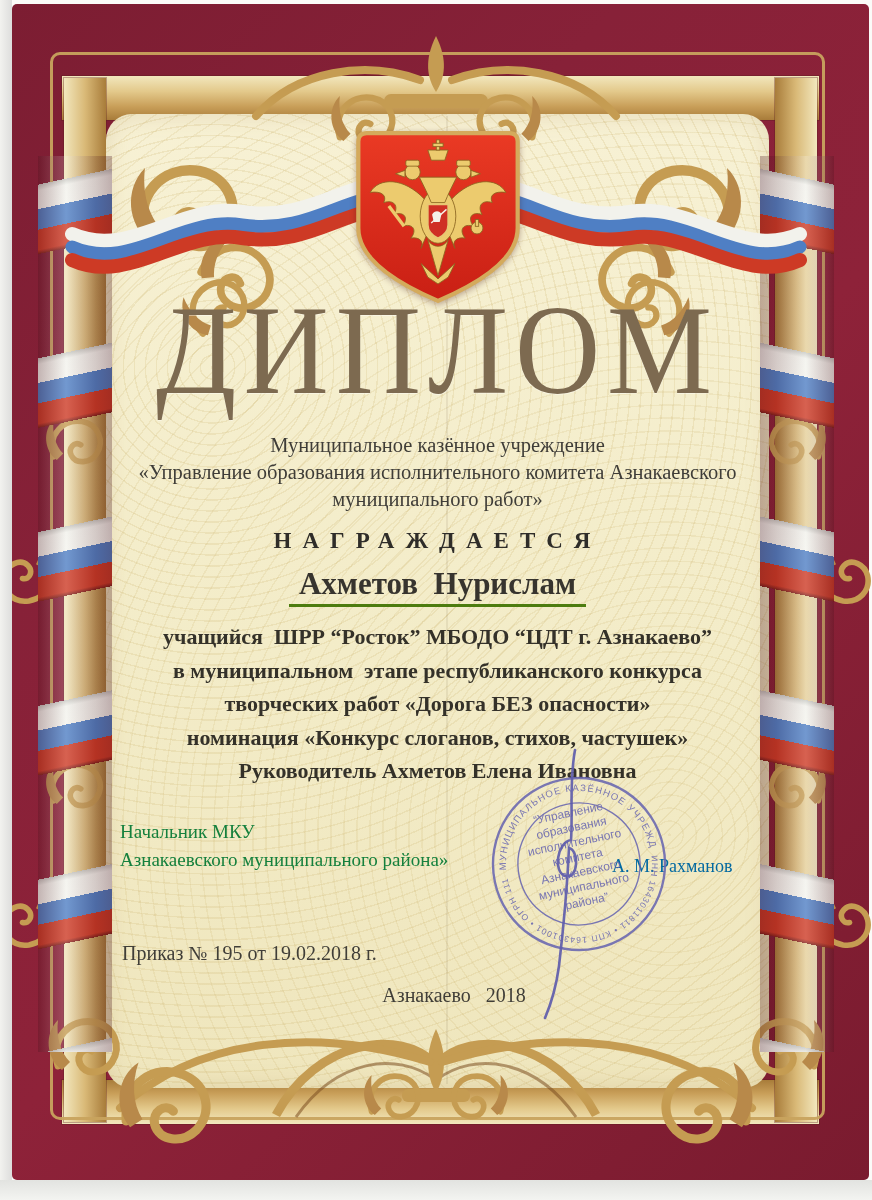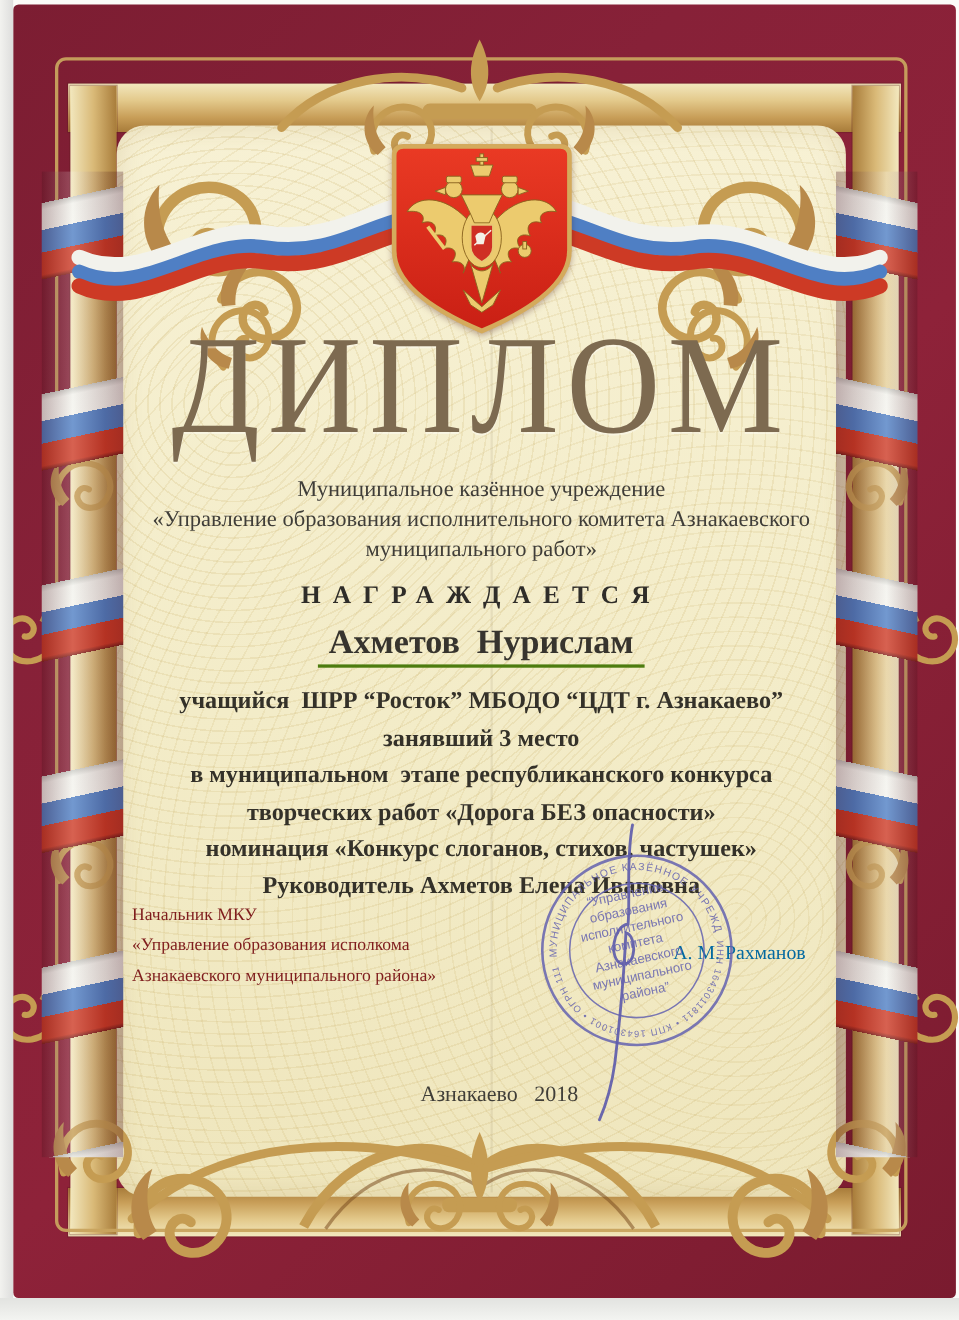--- a/index.html
+++ b/index.html
@@ -63,22 +63,22 @@
   .txt{position:absolute;left:106px;right:103px;text-align:center;color:#37342e;}
   .title{top:292px;font-size:118px;line-height:1;color:#7d6a50;letter-spacing:7px;
     transform:scaleY(1.08);font-weight:normal;text-shadow:0 1px 0 rgba(255,255,255,.4);}
   .issuer{top:432px;font-size:20.5px;line-height:27px;color:#3f3d38;}
   .award{top:528px;font-size:23px;font-weight:bold;letter-spacing:11px;color:#2f2d29;}
   .name-wrap{top:566px;}
   .name{display:inline-block;font-size:31px;font-weight:bold;white-space:pre;
     border-bottom:3px solid #4d7c0f;padding:0 10px 2px 10px;}
   .desc{top:620px;font-size:22px;font-weight:bold;line-height:33.5px;color:#343129;}
   .desc div{white-space:pre;}
-  .official{position:absolute;left:120px;top:818px;font-size:16px;line-height:28px;
-    color:#7f1d1d;text-align:left;}
+  .official{position:absolute;left:120px;top:818px;font-size:19px;line-height:28px;
+    color:#15803d;text-align:left;}
   .signatory{position:absolute;left:612px;top:856px;font-size:18px;color:#0369a1;white-space:pre;}
   .order{position:absolute;left:122px;top:942px;font-size:20px;color:#403e38;}
   .place{top:984px;font-size:20px;white-space:pre;color:#403e38;padding-left:33px;}
   
   .stamp{position:absolute;left:487px;top:772px;width:184px;height:184px;
     transform:rotate(-12deg);opacity:.86;}
   .stamp text{font-family:"Liberation Sans","DejaVu Sans",sans-serif;}
   .signature{position:absolute;left:525px;top:742px;width:100px;height:290px;}
   
   .scan-left{position:absolute;left:0;top:0;width:12px;height:1200px;
@@ -221,35 +221,34 @@
   </div>
 
   <div class="txt award">НАГРАЖДАЕТСЯ</div>
 
   <div class="txt name-wrap">
     <span class="name">Ахметов  Нурислам</span>
   </div>
 
   <div class="txt desc">
     <div>учащийся  ШРР “Росток” МБОДО “ЦДТ г. Азнакаево”</div>
-    <div>занявший 3 место</div>
     <div>в муниципальном  этапе республиканского конкурса</div>
     <div>творческих работ «Дорога БЕЗ опасности»</div>
     <div>номинация «Конкурс слоганов, стихов, частушек»</div>
     <div>Руководитель Ахметов Елена Ивановна</div>
   </div>
 
   <div class="official">
     <div>Начальник МКУ</div>
-    <div>«Управление образования исполкома</div>
     <div>Азнакаевского муниципального района»</div>
   </div>
 
   <div class="signatory">А. М. Рахманов</div>
 
+  <div class="order">Приказ № 195 от 19.02.2018 г.</div>
 
   <div class="txt place">Азнакаево   2018</div>
 
   <svg class="stamp" viewBox="0 0 184 184">
     <g fill="none" stroke="#6664b0">
       <circle cx="92" cy="92" r="86" stroke-width="2.4"></circle>
       <circle cx="92" cy="92" r="61" stroke-width="1.4"></circle>
     </g>
     <path id="ringTop" d="M 92,92 m -73,0 a 73,73 0 1 1 146,0" fill="none"></path>
     <path id="ringBot" d="M 92,92 m 73,0 a 73,73 0 1 1 -146,0" fill="none"></path>

